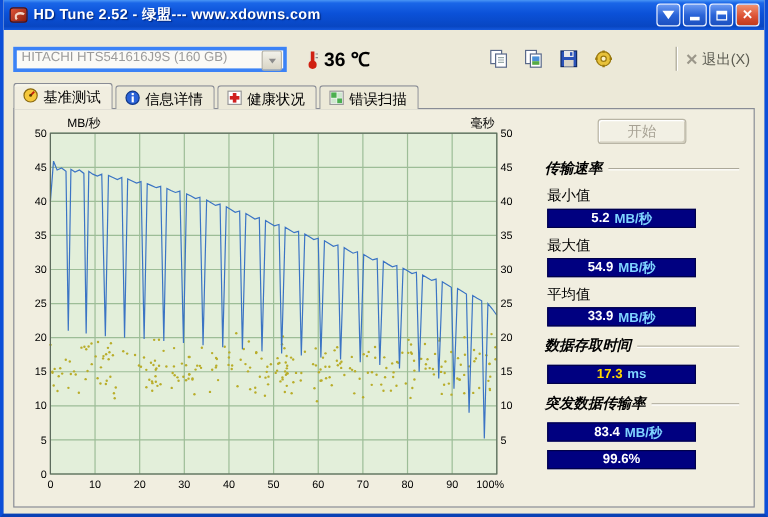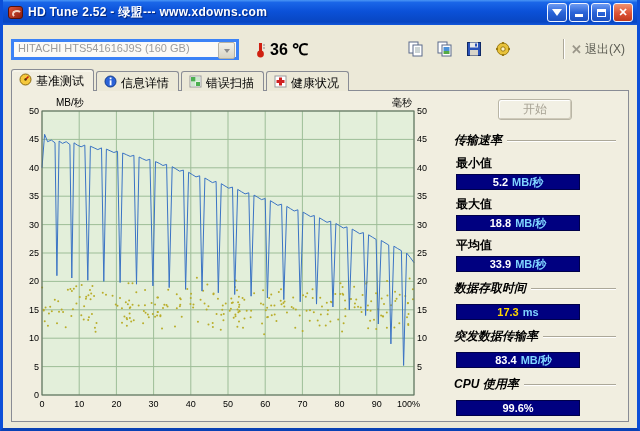--- a/index.html
+++ b/index.html
@@ -50,21 +50,21 @@
   .chart-wrap{flex:0 0 424px;}
   svg text{font-family:"Liberation Sans",sans-serif;font-size:9px;fill:#000;}
   svg text.axis-title{font-size:10px;}
   
   .results{flex:1;padding:2px 10px 0 14px;display:flex;flex-direction:column;font-size:12px;color:#000;}
   .start-btn{width:74px;height:21px;margin:2px auto 10px auto;background:#f2f0e4;color:#a7a294;
     border:1px solid #b9b5a5;border-radius:3px;box-shadow:inset 1px 1px 0 #fff,inset -1px -1px 0 #cfcaba;
     font-size:12px;font-family:"Liberation Sans",sans-serif;display:block;}
   .grp-heading{display:flex;align-items:center;font-weight:bold;white-space:nowrap;margin-top:8px;font-style:italic;}
   .grp-heading::after{content:'';flex:1;margin-left:5px;border-top:1px solid #aca899;border-bottom:1px solid #fff;}
-  .row-label{margin:6px 0 2px 2px;font-weight:bold;}
+  .row-label{margin:6px 0 2px 2px;}
   .val-box{width:124px;height:16px;background:#000080;border:1px solid #00004a;margin-left:2px;
     display:flex;align-items:center;justify-content:center;gap:4px;font-size:11px;font-weight:bold;}
   .val{color:#ffffff;} .val.yellow{color:#ffd800;}
   .unit{color:#7fd4ff;font-weight:bold;}
 </style>
 </head>
 <body>
 
 <div class="window">
 
@@ -159,34 +159,34 @@
       <svg width="13" height="13">
         <circle cx="6.5" cy="6.5" r="5.5" fill="#2a62d8" stroke="#123a8a"></circle>
         <rect x="5.7" y="2.5" width="1.8" height="1.8" fill="#fff"></rect>
         <rect x="5.7" y="5.3" width="1.8" height="5" fill="#fff"></rect>
       </svg>
       <span>信息详情</span>
     </div>
     <div class="tab">
       <svg width="13" height="13">
         <rect x="1" y="1" width="11" height="11" fill="#fff" stroke="#999"></rect>
+        <rect x="5" y="2.5" width="3" height="8" fill="#d02020"></rect>
+        <rect x="2.5" y="5" width="8" height="3" fill="#d02020"></rect>
+      </svg>
+      <span>健康状况</span>
+    </div>
+    <div class="tab">
+      <svg width="13" height="13">
+        <rect x="1" y="1" width="11" height="11" fill="#fff" stroke="#999"></rect>
         <rect x="2" y="2" width="4.5" height="4.5" fill="#4caf50"></rect>
         <rect x="7" y="2" width="4" height="4.5" fill="#cfe8cf"></rect>
         <rect x="2" y="7" width="4.5" height="4" fill="#cfe8cf"></rect>
         <rect x="7" y="7" width="4" height="4" fill="#4caf50"></rect>
       </svg>
       <span>错误扫描</span>
-    </div>
-    <div class="tab">
-      <svg width="13" height="13">
-        <rect x="1" y="1" width="11" height="11" fill="#fff" stroke="#999"></rect>
-        <rect x="5" y="2.5" width="3" height="8" fill="#d02020"></rect>
-        <rect x="2.5" y="5" width="8" height="3" fill="#d02020"></rect>
-      </svg>
-      <span>健康状况</span>
     </div>
   </div>
 
   <div class="panel">
     <div class="chart-wrap">
       <svg id="chart-svg" width="424" height="318">
           <rect x="26" y="16" width="372" height="284" fill="#e3efda"></rect>
           <line x1="26" y1="300" x2="398" y2="300" stroke="#9dbd97" stroke-width="1"></line>
           <line x1="26" y1="271.6" x2="398" y2="271.6" stroke="#9dbd97" stroke-width="1"></line>
           <line x1="26" y1="243.2" x2="398" y2="243.2" stroke="#9dbd97" stroke-width="1"></line>
@@ -523,21 +523,21 @@
       <div class="grp-heading" style="margin-top:2px;">传输速率</div>
 
       <div class="row-label">最小值</div>
       <div class="val-box">
         <span class="val">5.2</span>
         <span class="unit">MB/秒</span>
       </div>
 
       <div class="row-label">最大值</div>
       <div class="val-box">
-        <span class="val">18.8</span>
+        <span class="val">54.9</span>
         <span class="unit">MB/秒</span>
       </div>
 
       <div class="row-label">平均值</div>
       <div class="val-box">
         <span class="val">33.9</span>
         <span class="unit">MB/秒</span>
       </div>
 
       <div class="grp-heading">数据存取时间</div>
@@ -545,19 +545,18 @@
         <span class="val yellow">17.3</span>
         <span class="unit">ms</span>
       </div>
 
       <div class="grp-heading">突发数据传输率</div>
       <div class="val-box" style="margin-top:7px;padding-left:11px;">
         <span class="val">83.4</span>
         <span class="unit">MB/秒</span>
       </div>
 
-      <div class="grp-heading">CPU 使用率</div>
       <div class="val-box" style="margin-top:7px;">
         <span class="val">99.6%</span>
       </div>
     </div>
   </div>
 </div>
 
 </body></html>

